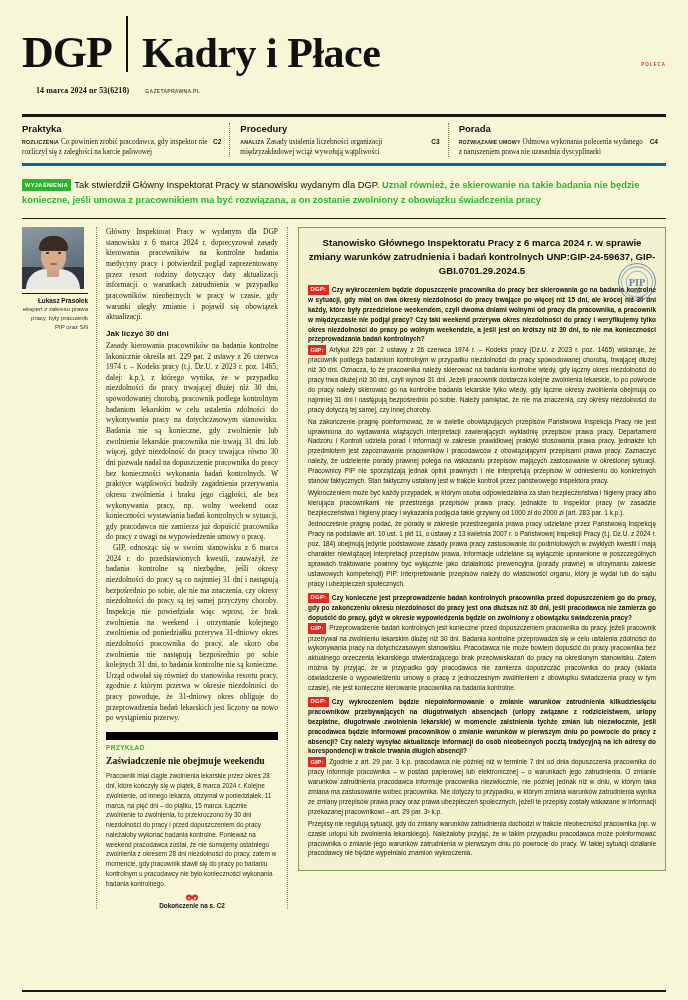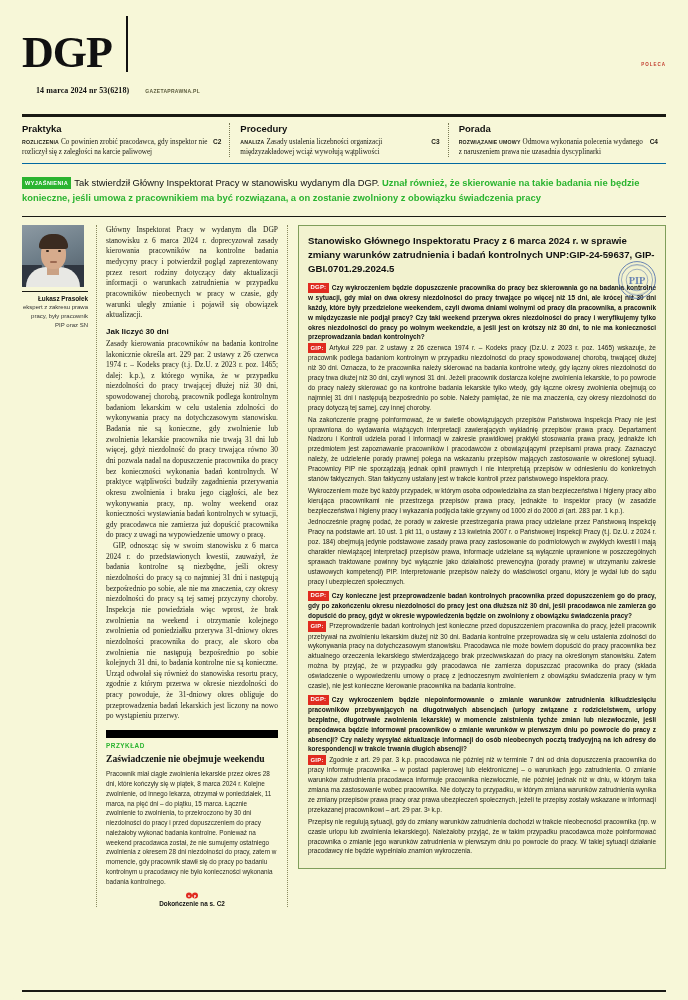--- a/index.html
+++ b/index.html
@@ -60,21 +60,21 @@
   }
   .monitor-tag{
     font-family:"Liberation Serif", serif;font-size:5.5px;color:#2bb430;line-height:1.2;
     margin-top:1px;
   }
 
   .rule-thick{height:3px;background:#1a1a14;margin:6px 22px 0 22px;}
 
   
   .teasers{
-    display:flex;margin:0 22px;border-bottom:1px solid #0369a1;
+    display:flex;margin:0 22px;border-bottom:3px solid #0369a1;
     padding:6px 0 6px 0;
   }
   .teaser{flex:1;padding:0 8px 0 0;position:relative;}
   .teaser + .teaser{border-left:1px dotted #7a7a55;padding-left:10px;}
   .teaser-head{
     font-family:"Liberation Sans", sans-serif;font-weight:bold;font-size:9.5px;
     color:#111;margin-bottom:3px;
   }
   .teaser-body{
     font-family:"Liberation Serif", serif;font-size:7.2px;line-height:1.42;color:#1a1a14;
@@ -175,21 +175,21 @@
     display:block;margin:0 auto 1px auto;width:14px;height:7px;
   }
 
   
   .panel{
     border:1.5px solid #7f9e5a;background:#f2f2cf;
     padding:8px 9px 8px 9px;position:relative;box-sizing:border-box;
   }
   .panel-title{
     font-family:"Liberation Sans", sans-serif;font-weight:bold;font-size:9.6px;
-    line-height:1.45;color:#111;margin-bottom:7px;
+    line-height:1.45;text-align:center;color:#111;margin-bottom:7px;
   }
   .qa{margin-bottom:0;}
   .q-text{
     font-family:"Liberation Sans", sans-serif;font-weight:bold;font-size:6.5px;
     line-height:1.52;color:#111;text-align:justify;margin:0 0 1px 0;
   }
   .a-text{
     font-family:"Liberation Sans", sans-serif;font-size:6.5px;
     line-height:1.52;color:#1a1a14;text-align:justify;margin:0 0 4px 0;
   }
@@ -207,20 +207,21 @@
 </style>
 </head>
 <body>
 
 <div class="page">
 
   <div class="masthead">
     <div class="logo-row">
       <div class="logo-dgp">DGP</div>
       <div class="logo-div"></div>
+      <div class="logo-kadry">Kadry i Płace</div>
     </div>
     <div class="sub-row">
       <div class="sub-date">14 marca 2024 nr 53(6218)</div>
       <div class="sub-www">GAZETAPRAWNA.PL</div>
     </div>
 
     <div class="monitor">
       <div class="monitor-poleca">POLECA</div>
     </div>
   </div>

